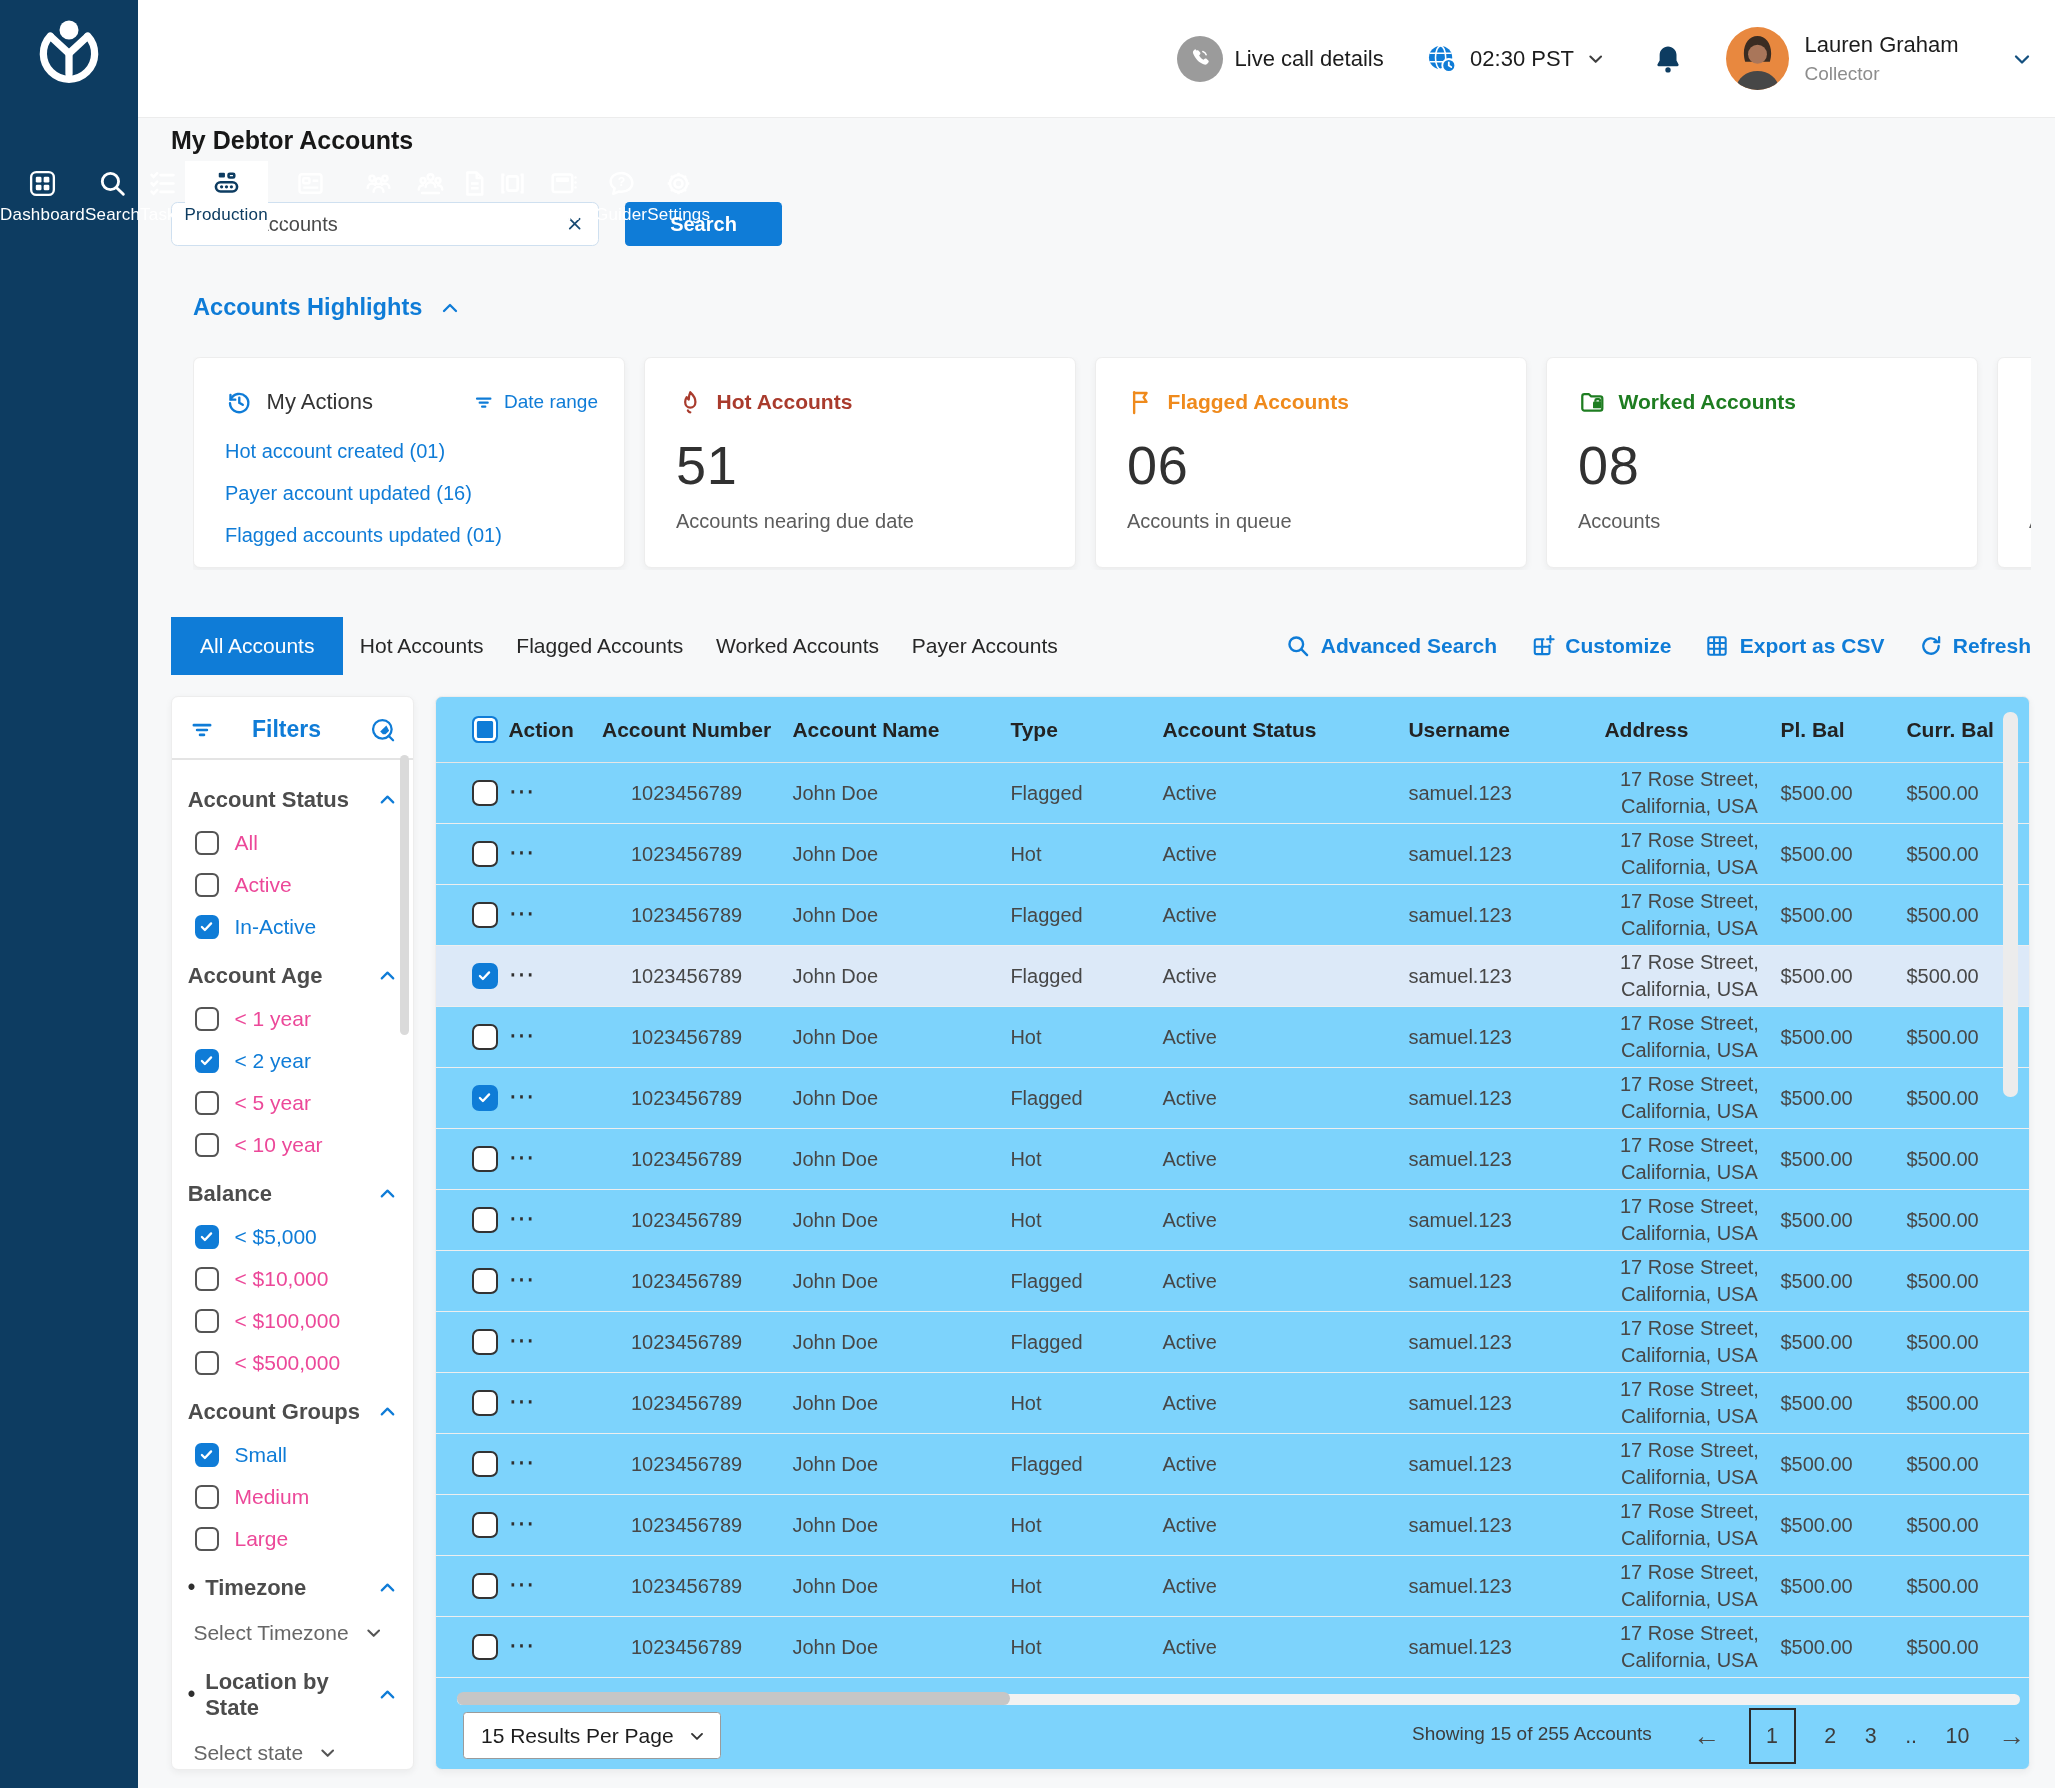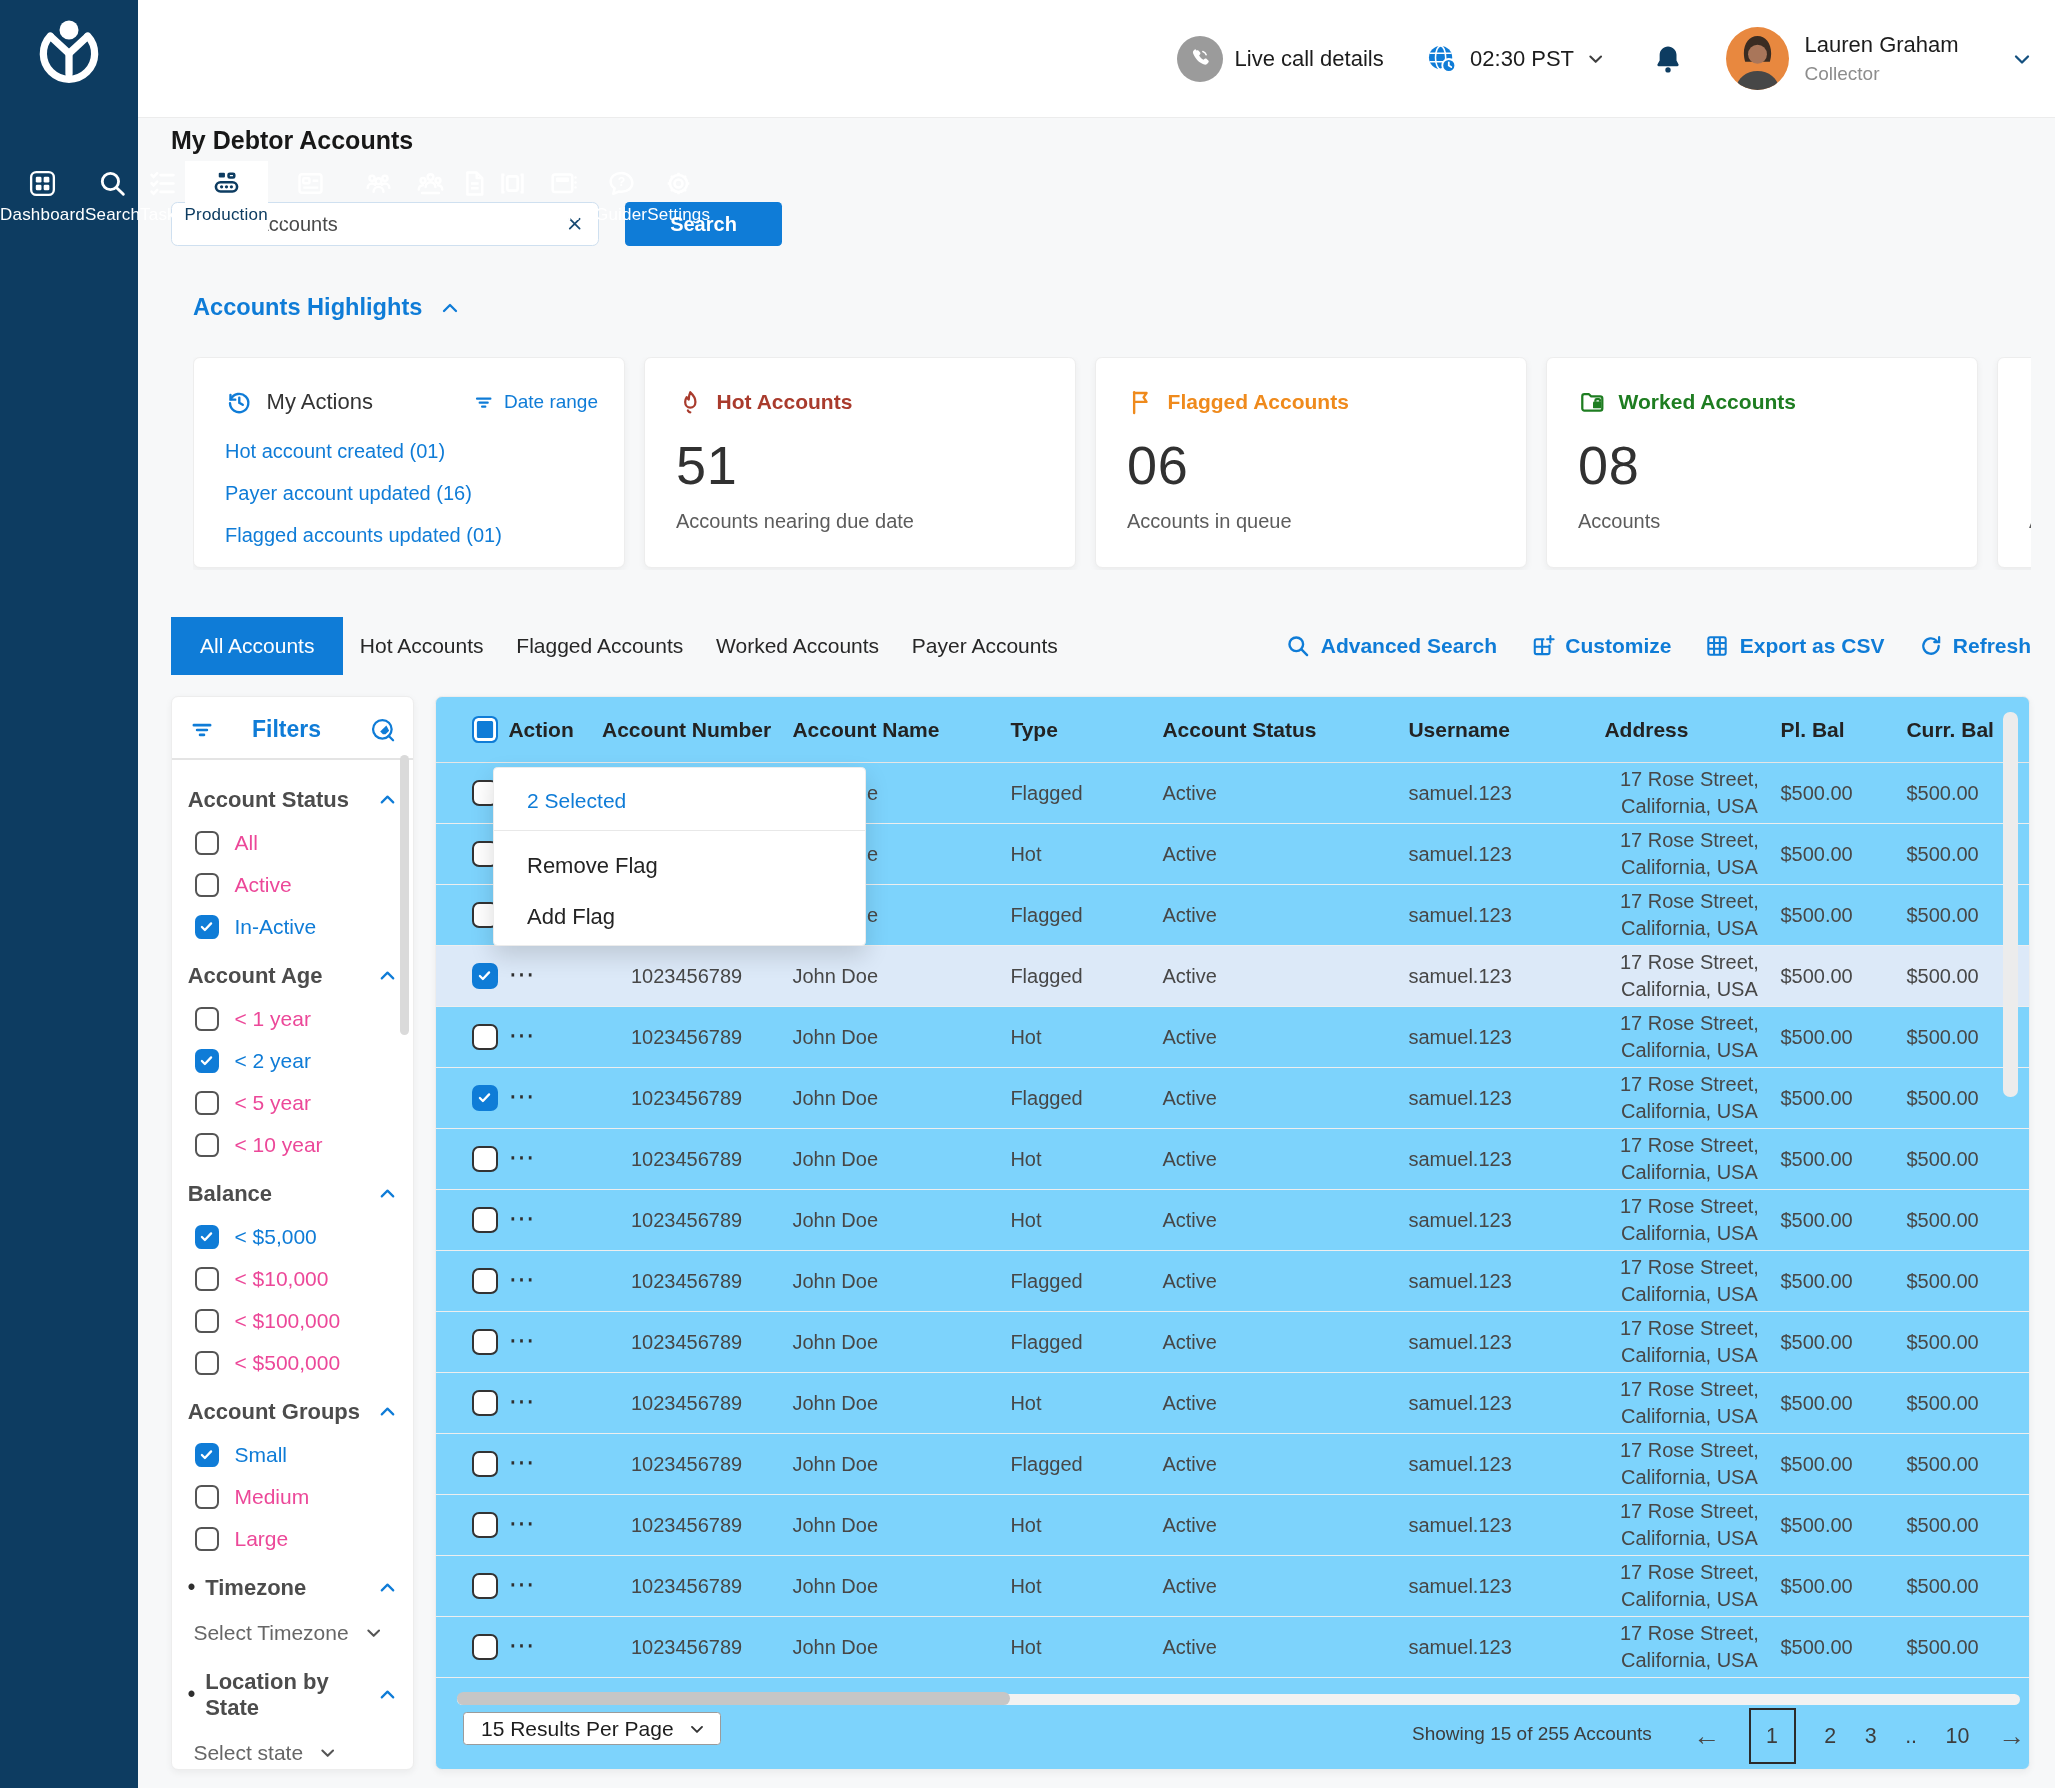--- a/index.html
+++ b/index.html
@@ -113,21 +113,21 @@
   #action-menu{position:absolute;left:493px;top:767px;width:373px;background:#fff;border:0.7px solid #ececec;border-radius:4.3px;box-shadow:0 10px 24px rgba(0,0,0,.14);z-index:6;box-sizing:border-box;padding-bottom:10px;}
   #menu-selected{font-size:21px;color:var(--accent);padding:21.4px 0 17px 33px;border-bottom:1.4px solid #e8e8e8;}
   .menu-item{font-size:22px;color:#242424;padding:21.4px 0 4.3px 33px;cursor:pointer;}
 
   
   #hsb-track{position:absolute;left:457px;top:1694px;width:1563px;height:10.7px;background:#f2f2f2;border-radius:5.7px;}
   #hsb-thumb{position:absolute;left:457px;top:1692px;width:553px;height:13px;background:#c6c6c6;border-radius:6.4px;cursor:pointer;z-index:2;}
   #vsb{position:absolute;left:2003px;top:712px;width:15px;height:385px;background:#ececec;border-radius:7.1px;cursor:pointer;z-index:2;}
 
   
-  #perpage{position:absolute;left:463px;top:1712px;width:258px;height:33px;background:#fff;border:1.4px solid #9b9b9b;border-radius:3.6px;box-sizing:border-box;display:flex;align-items:center;justify-content:space-between;padding:0 13px 0 17px;font-size:21px;color:#1d1d1d;cursor:pointer;}
+  #perpage{position:absolute;left:463px;top:1712px;width:258px;height:47px;background:#fff;border:1.4px solid #9b9b9b;border-radius:3.6px;box-sizing:border-box;display:flex;align-items:center;justify-content:space-between;padding:0 13px 0 17px;font-size:21px;color:#1d1d1d;cursor:pointer;}
   #perpage .ic{color:#333;} #perpage svg{width:20px;height:20px;}
   #showing{position:absolute;left:1412px;top:1723px;font-size:19px;color:#3d3d3d;}
   #pager{position:absolute;right:31px;top:1706px;height:60px;display:flex;align-items:center;gap:28.6px;font-size:21.4px;color:#3d3d3d;}
   .pg-arrow{font-size:27px;color:#4a4a4a;cursor:pointer;}
   .pg{cursor:pointer;}
   .pg.active{border:2.1px solid #2b2b2b;width:47px;height:56px;display:flex;align-items:center;justify-content:center;box-sizing:border-box;}
 </style>
 </head>
 <body>
 
@@ -903,27 +903,20 @@
           <div>samuel.123</div>
           <div>
             <div class="addr">17 Rose Street, California, USA</div>
           </div>
           <div>$500.00</div>
           <div>$500.00</div>
         </div>
       </div>
   </section>
 
-  <div id="action-menu">
-    <div id="menu-selected">2 Selected</div>
-    <div id="menu-items">
-        <div class="menu-item">Remove Flag</div>
-        <div class="menu-item">Add Flag</div>
-      </div>
-  </div>
 
   <div id="vsb"></div>
   <div id="hsb-track"></div>
   <div id="hsb-thumb"></div>
 
   <div id="perpage">
     <span>15 Results Per Page</span>
     <span class="ic" id="pp-chev">
         <svg viewBox="0 0 24 24" fill="none" stroke="currentColor" stroke-width="2.3" stroke-linecap="round" stroke-linejoin="round">
           <path d="M6 9.5l6 6 6-6"></path>

